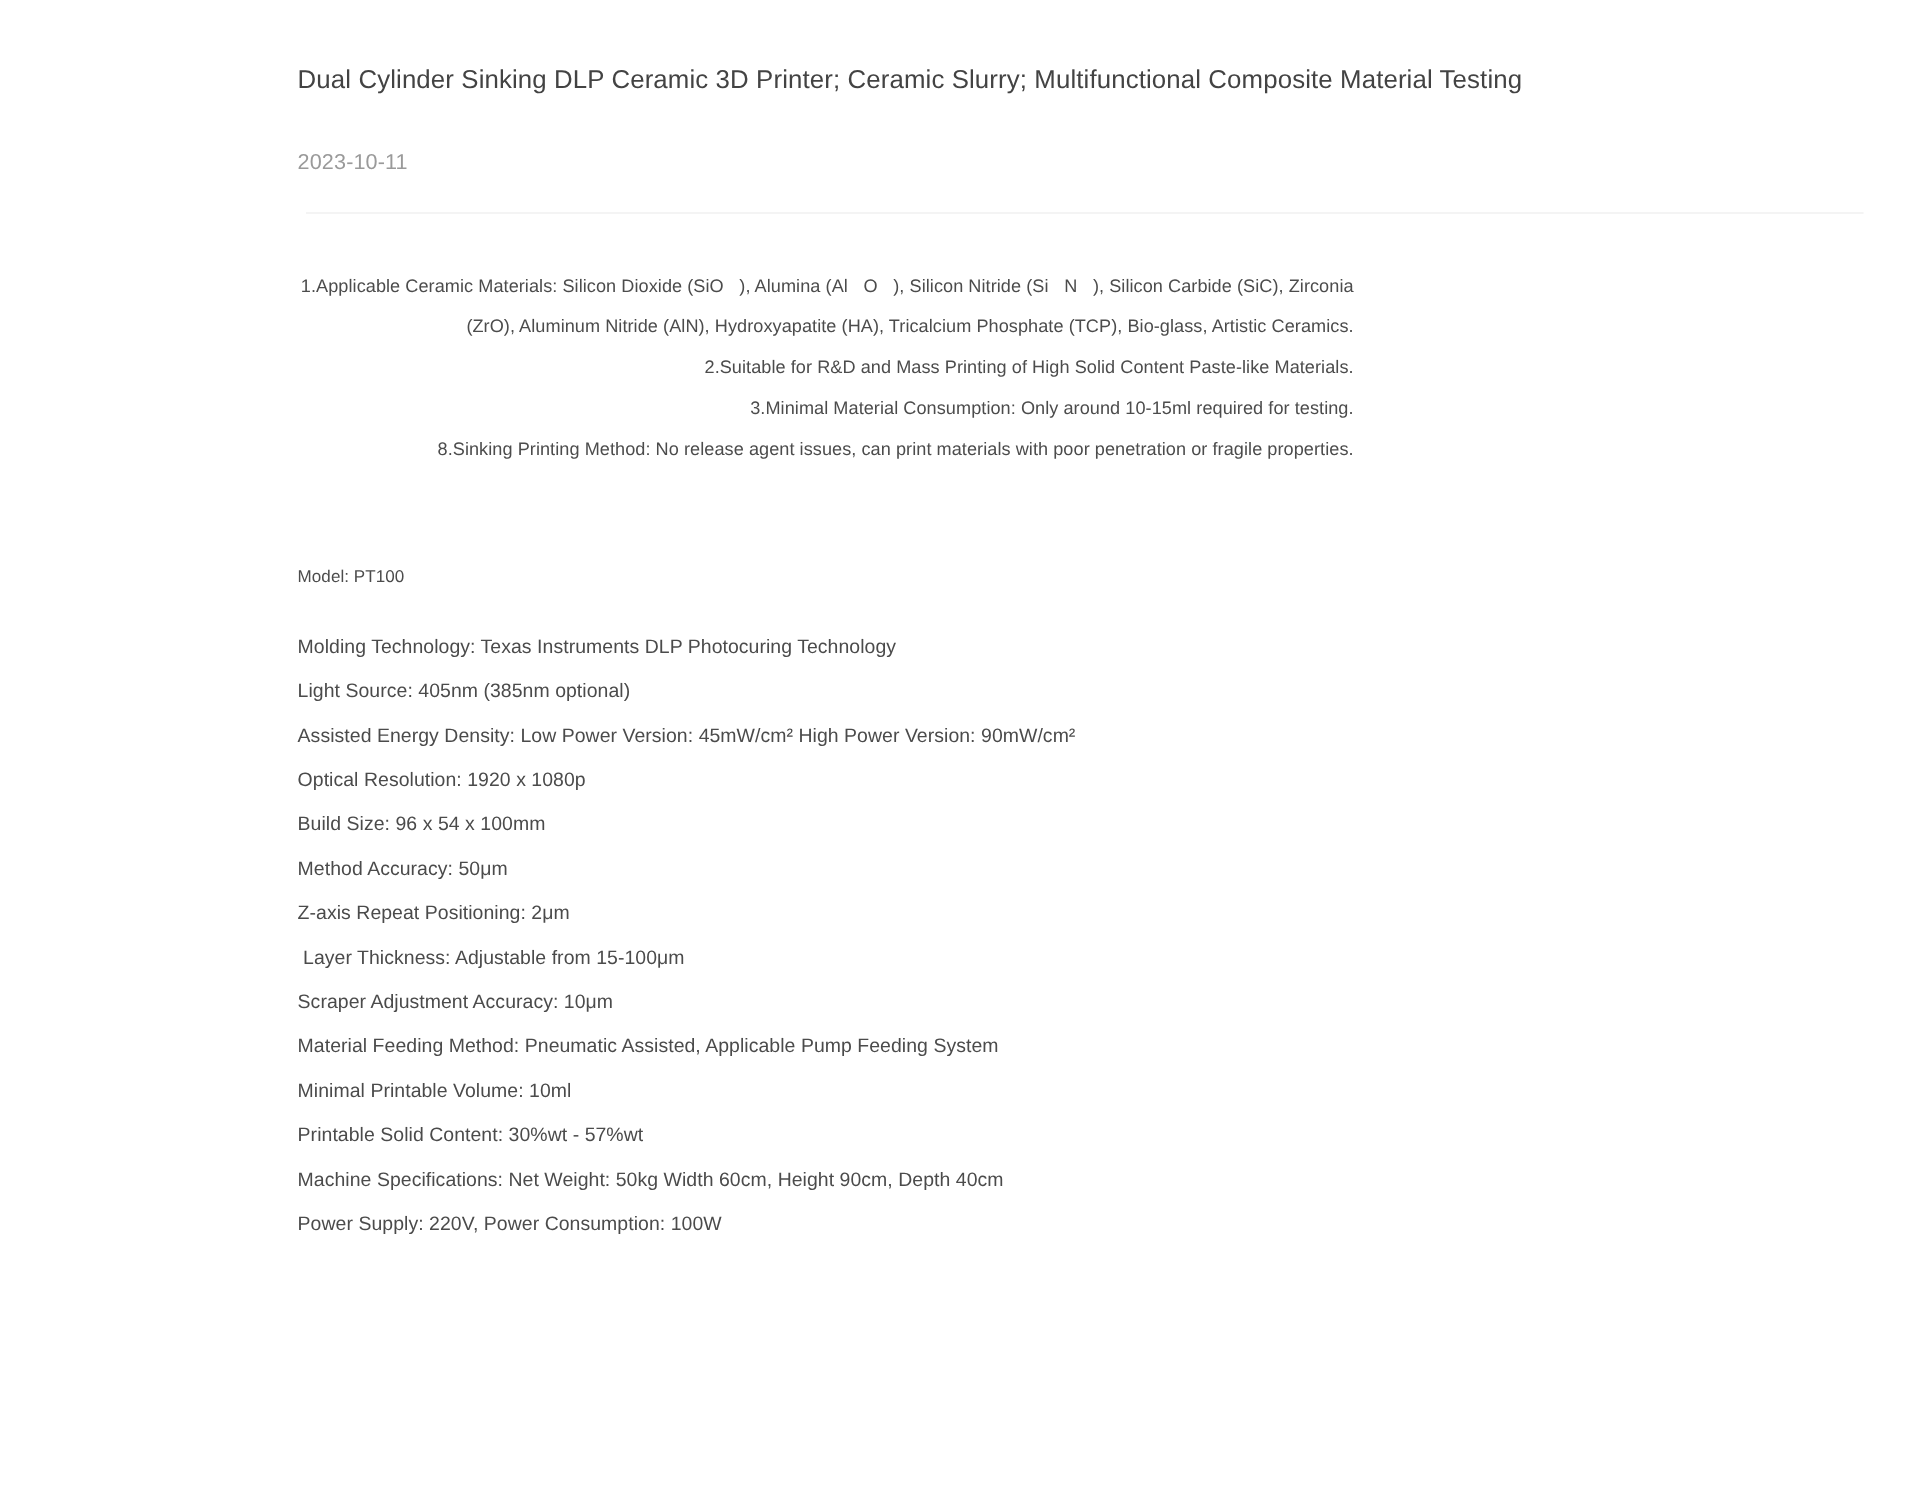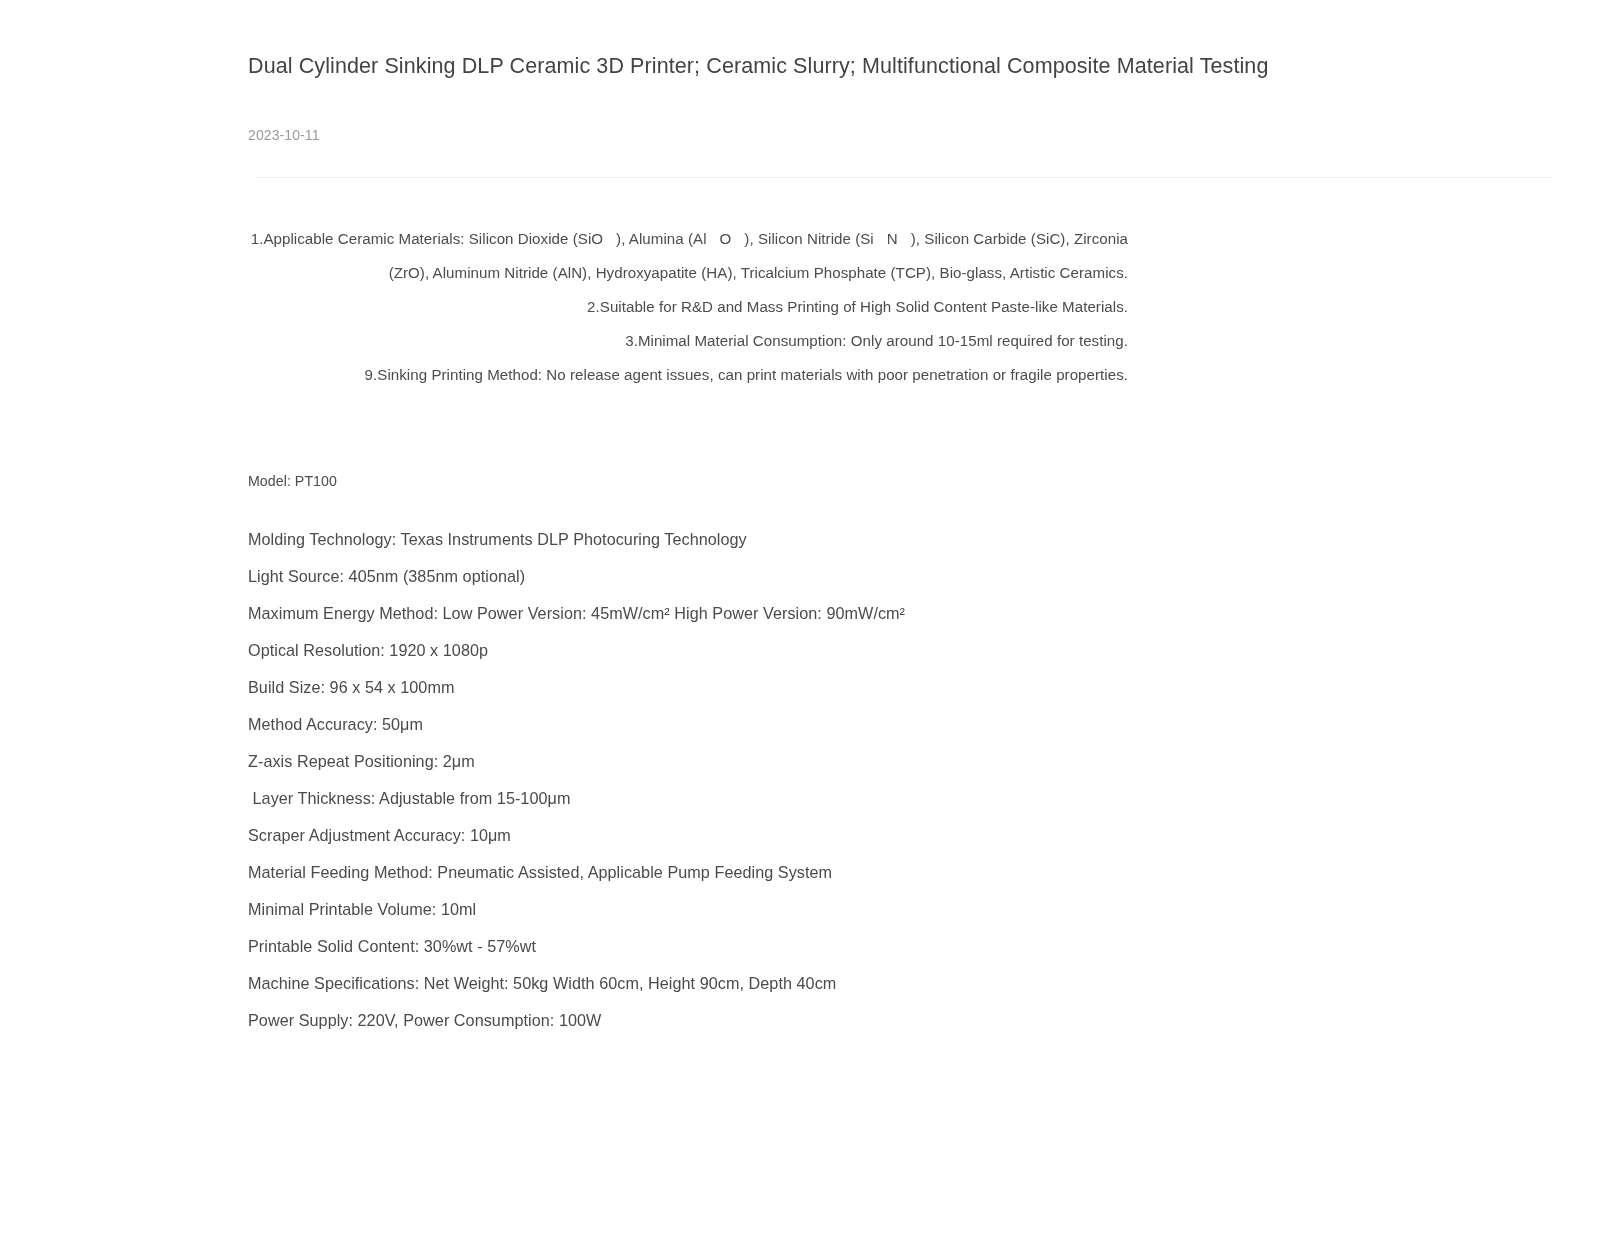--- a/index.html
+++ b/index.html
@@ -38,21 +38,21 @@
     line-height: 28px;
     font-weight: 400;
     color: #434343;
     letter-spacing: 0.1px;
     margin: 0;
     padding-top: 52px;
     white-space: nowrap;
   }
 
   .doc-date {
-    font-size: 14px;
+    font-size: 18px;
     line-height: 20px;
     color: #9a9a9a;
     margin: 0;
     padding-top: 45px;
     letter-spacing: 0.1px;
   }
 
   .divider {
     position: absolute;
     left: 242px;
@@ -146,29 +146,29 @@
 
   <div class="body-area">
 
 
     <ul class="feature-list">
       <li class="feature-item first">
         <span>1.Applicable Ceramic Materials: Silicon Dioxide (SiO</span><span class="missing-glyph"></span><span>), Alumina (Al</span><span class="missing-glyph"></span><span>O</span><span class="missing-glyph"></span><span>), Silicon Nitride (Si</span><span class="missing-glyph"></span><span>N</span><span class="missing-glyph"></span><span>), Silicon Carbide (SiC), Zirconia (ZrO), Aluminum Nitride (AlN), Hydroxyapatite (HA), Tricalcium Phosphate (TCP), Bio-glass, Artistic Ceramics.</span>
       </li>
       <li class="feature-item">2.Suitable for R&amp;D and Mass Printing of High Solid Content Paste-like Materials.</li>
       <li class="feature-item">3.Minimal Material Consumption: Only around 10-15ml required for testing.</li>
-      <li class="feature-item">9.Sinking Printing Method: No release agent issues, can print materials with poor penetration or fragile properties.</li>
+      <li class="feature-item">8.Sinking Printing Method: No release agent issues, can print materials with poor penetration or fragile properties.</li>
     </ul>
 
     <p class="small-line model-line">Model: PT100</p>
 
     <ul class="spec-list">
       <li class="spec-item">Molding Technology: Texas Instruments DLP Photocuring Technology</li>
       <li class="spec-item">Light Source: 405nm (385nm optional)</li>
-      <li class="spec-item">Maximum Energy Method: Low Power Version: 45mW/cm² High Power Version: 90mW/cm²</li>
+      <li class="spec-item">Assisted Energy Density: Low Power Version: 45mW/cm² High Power Version: 90mW/cm²</li>
       <li class="spec-item">Optical Resolution: 1920 x 1080p</li>
       <li class="spec-item">Build Size: 96 x 54 x 100mm</li>
       <li class="spec-item">Method Accuracy: 50μm</li>
       <li class="spec-item">Z-axis Repeat Positioning: 2μm</li>
       <li class="spec-item"> Layer Thickness: Adjustable from 15-100μm</li>
       <li class="spec-item">Scraper Adjustment Accuracy: 10μm</li>
       <li class="spec-item">Material Feeding Method: Pneumatic Assisted, Applicable Pump Feeding System</li>
       <li class="spec-item">Minimal Printable Volume: 10ml</li>
       <li class="spec-item">Printable Solid Content: 30%wt - 57%wt</li>
       <li class="spec-item">Machine Specifications: Net Weight: 50kg Width 60cm, Height 90cm, Depth 40cm</li>

